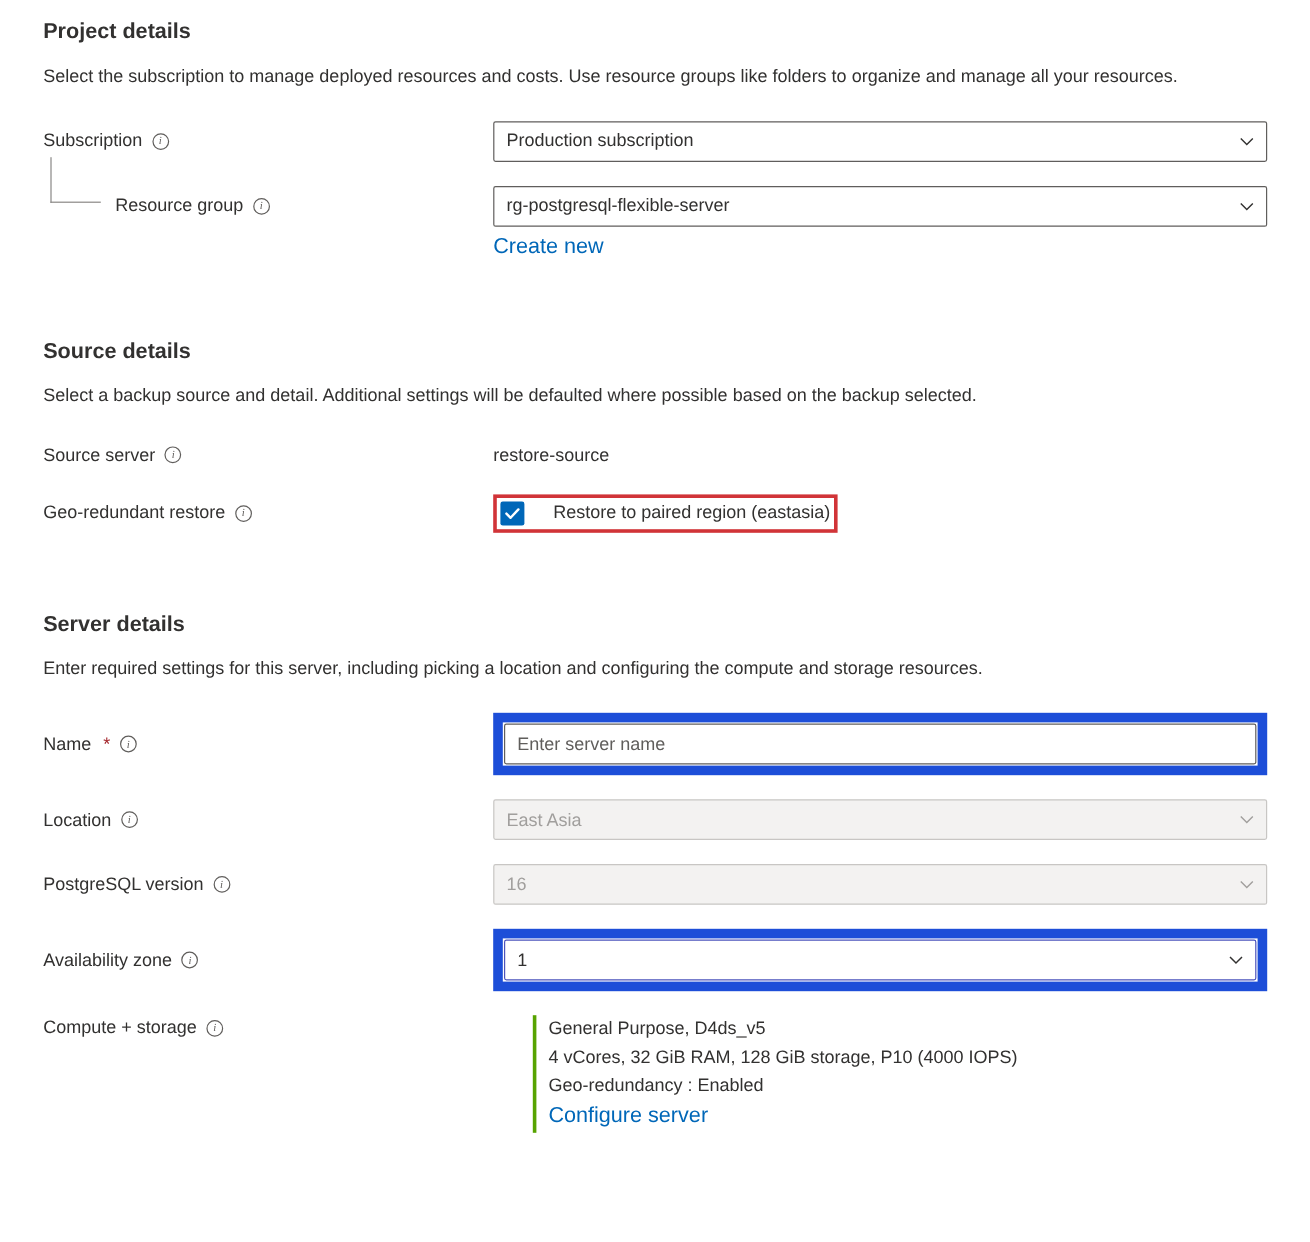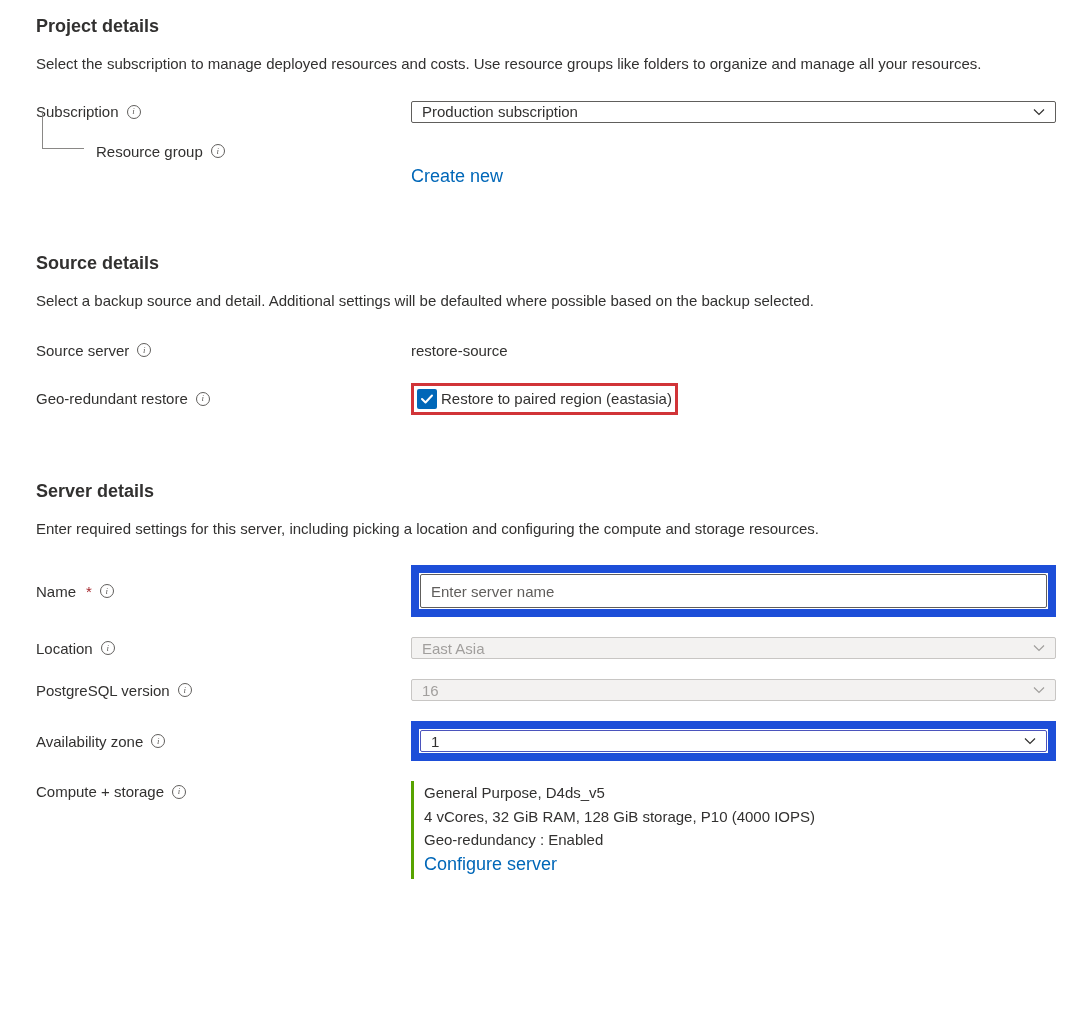--- a/index.html
+++ b/index.html
@@ -72,21 +72,21 @@
     }
     .required {
       color: #a4262c;
       margin-left: 2px;
     }
     .dropdown {
       display: flex;
       align-items: center;
       justify-content: space-between;
       width: 100%;
-      height: 22px;
+      height: 34px;
       border: 1px solid #605e5c;
       border-radius: 2px;
       background: #ffffff;
       padding: 0 10px;
       font-size: 15px;
       cursor: pointer;
     }
     .dropdown.disabled {
       background: #f3f2f1;
       border-color: #c8c6c4;
@@ -123,21 +123,21 @@
       margin-top: -14px;
       margin-bottom: 28px;
     }
     .static-value {
       font-size: 15px;
       padding: 4px 0;
     }
     .checkbox-wrap {
       display: flex;
       align-items: center;
-      gap: 4px;
+      gap: 24px;
     }
     .checkbox {
       width: 20px;
       height: 20px;
       border-radius: 2px;
       background: #0067b8;
       display: flex;
       align-items: center;
       justify-content: center;
       cursor: pointer;
@@ -181,20 +181,28 @@
         </svg>
     </div>
   </div>
 </div>
 
 <div class="form-row">
   <div class="label-col indented">
     <span class="tree-line"></span>
     <span>Resource group</span>
     <span class="info-icon">i</span>
+  </div>
+  <div class="input-col">
+    <div class="dropdown">
+      <span>rg-postgresql-flexible-server</span>
+      <svg class="chevron" viewBox="0 0 12 12">
+          <path d="M1 3.5 L6 8.5 L11 3.5" stroke="#323130" stroke-width="1.2" fill="none"></path>
+        </svg>
+    </div>
   </div>
 </div>
 <div class="sublink-row">
   <a class="link">Create new</a>
 </div>
 
 <div class="section-spacer"></div>
 
 <h2 class="section-heading">Source details</h2>
 <p class="section-desc">Select a backup source and detail. Additional settings will be defaulted where possible based on the backup selected.</p>
@@ -286,21 +294,21 @@
       <div class="dropdown highlighted">
         <span>1</span>
         <svg class="chevron" viewBox="0 0 12 12">
             <path d="M1 3.5 L6 8.5 L11 3.5" stroke="#323130" stroke-width="1.2" fill="none"></path>
           </svg>
       </div>
     </div>
   </div>
 </div>
 
-<div class="form-row" style="align-items:flex-start;">
+<div class="form-row" style="align-items:flex-start;gap:33px;">
   <div class="label-col" style="padding-top:2px;">
     <span>Compute + storage</span>
     <span class="info-icon">i</span>
   </div>
   <div class="input-col">
     <div class="storage-card">
       <div class="line bold">General Purpose, D4ds_v5</div>
       <div class="line">4 vCores, 32 GiB RAM, 128 GiB storage, P10 (4000 IOPS)</div>
       <div class="line bold">Geo-redundancy : Enabled</div>
       <a class="link">Configure server</a>

